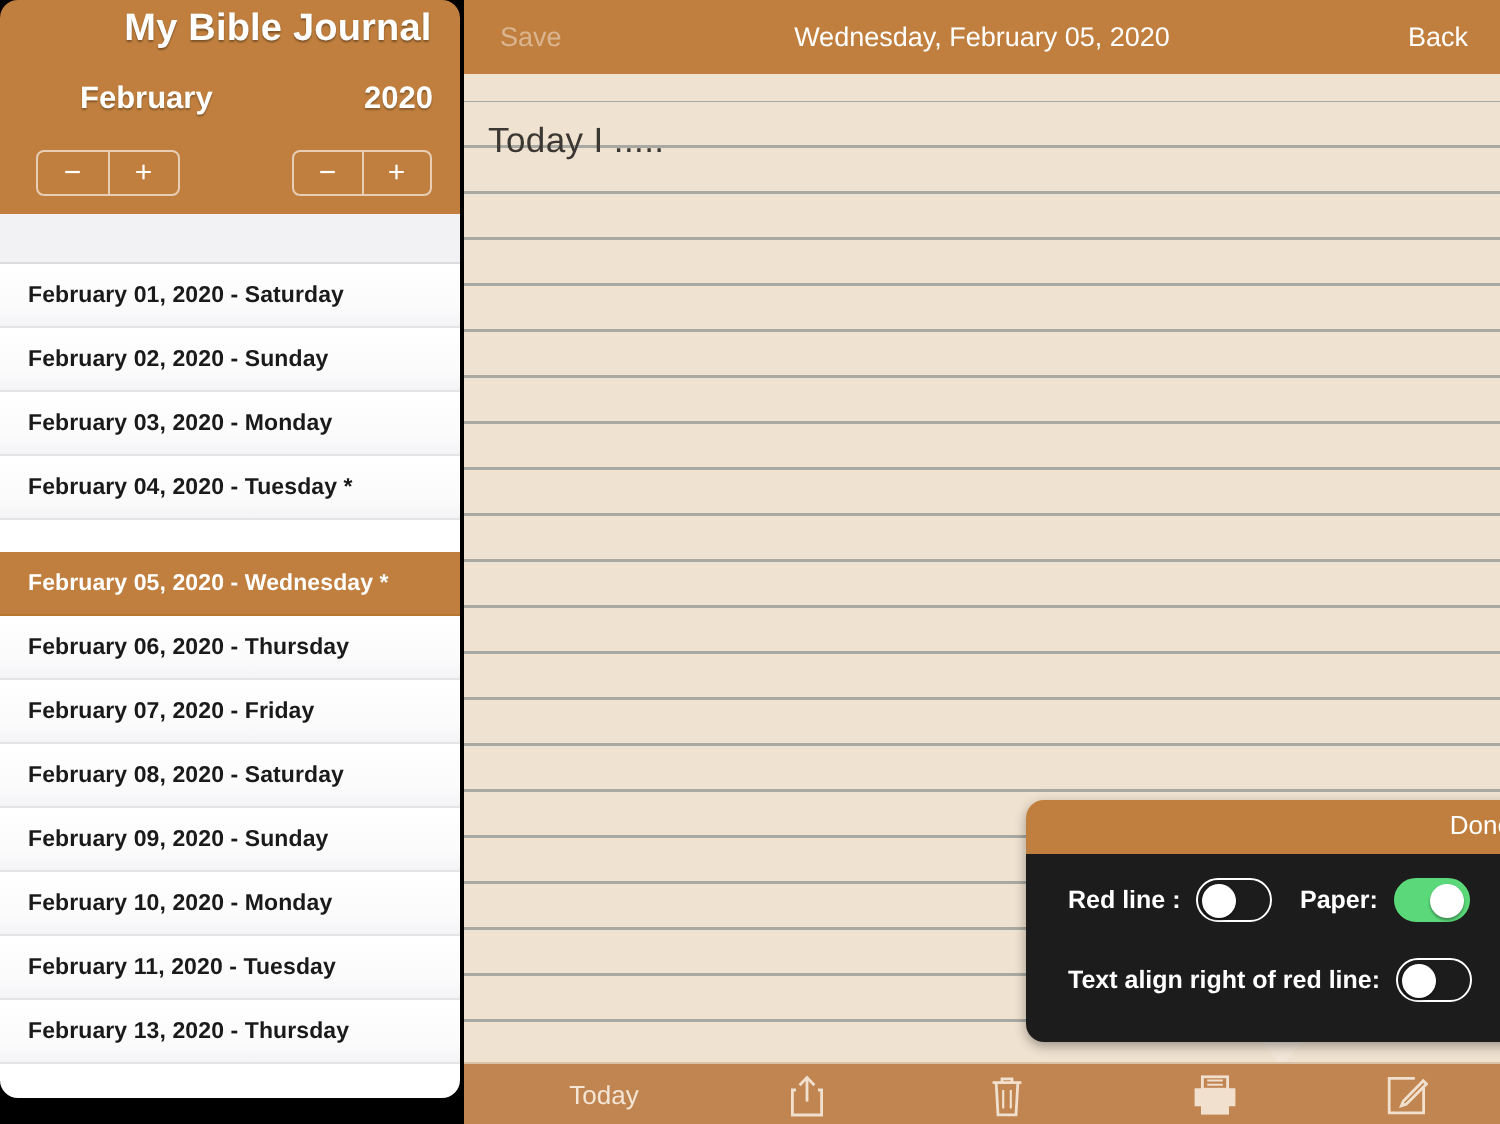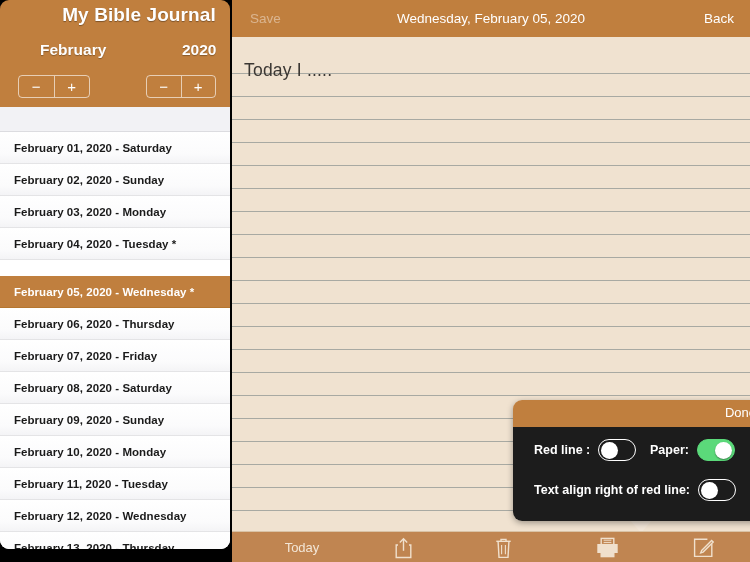--- a/index.html
+++ b/index.html
@@ -388,23 +388,20 @@
         <div class="date-row">
           <span class="row-text">February 09, 2020  -  Sunday</span>
         </div>
         <div class="date-row">
           <span class="row-text">February 10, 2020  -  Monday</span>
         </div>
         <div class="date-row">
           <span class="row-text">February 11, 2020  -  Tuesday</span>
         </div>
         <div class="date-row">
-          <span class="row-text">February 12, 2020  -  Wednesday</span>
-        </div>
-        <div class="date-row">
           <span class="row-text">February 13, 2020  -  Thursday</span>
         </div>
       </div>
   </div>
 
   <div id="detail">
 
     <div id="detail-topbar">
       <div id="save-button">Save</div>
       <div id="detail-title">Wednesday, February 05, 2020</div>

